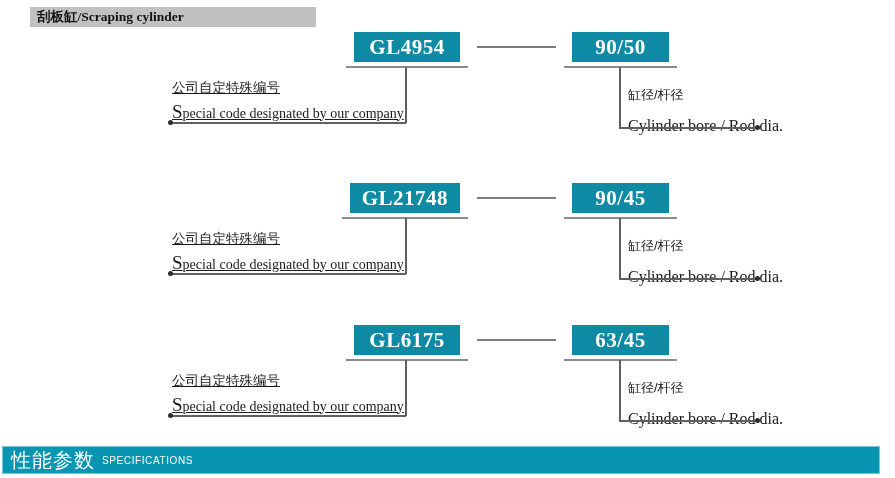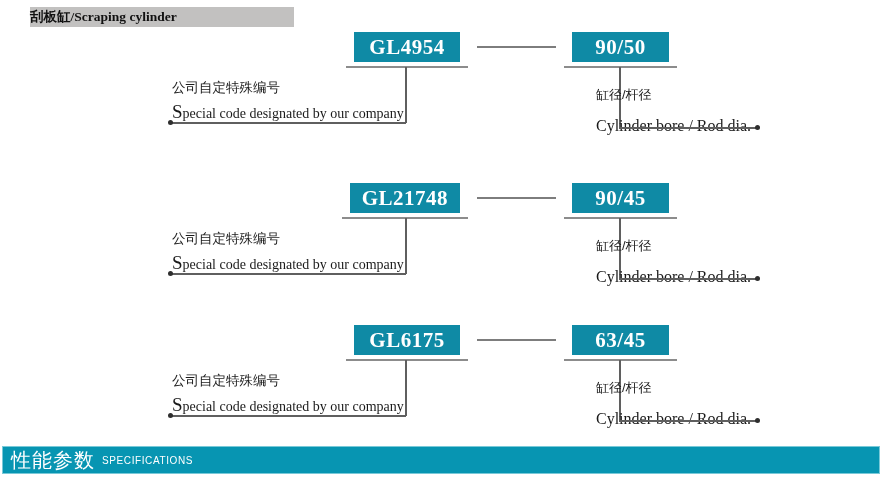--- a/index.html
+++ b/index.html
@@ -1,23 +1,23 @@
 <!DOCTYPE html>
 <html><head>
 <meta charset="utf-8">
 <style>
   html,body{margin:0;padding:0;background:#ffffff;}
   #page{position:relative;width:895px;height:478px;background:#ffffff;overflow:hidden;
         font-family:"Liberation Sans","DejaVu Sans",sans-serif;color:#1a1a1a;}
 
   .section{position:absolute;left:0;width:895px;height:150px;}
 
-  .sec-header{position:absolute;left:30px;top:7px;width:264px;height:20px;
+  .sec-header{position:absolute;left:30px;top:7px;width:286px;height:20px;
               background:#c2c1c0;display:flex;align-items:center;box-sizing:border-box;
-              }
+              padding-left:7px;}
   .sec-header span{font-family:"Liberation Serif","DejaVu Serif",serif;
                    font-weight:bold;font-size:13.5px;color:#111;}
 
   .code-box{position:absolute;top:32px;height:30px;background:#0f8aa5;color:#ffffff;
             display:flex;align-items:center;justify-content:center;
             font-family:"Liberation Serif","DejaVu Serif",serif;font-weight:bold;
             font-size:21px;letter-spacing:0.5px;padding:4px 12px;box-sizing:border-box;}
   .code-box.left{right:435px;min-width:106px;}
   .code-box.right{left:572px;min-width:97px;}
   .boxline{position:absolute;left:-8px;right:-8px;bottom:-6px;height:2px;background:#8c8c8c;}
@@ -28,22 +28,22 @@
   .vl-left{left:405px;top:67px;height:56px;}
   .vl-right{left:619px;top:67px;height:61px;}
 
   .annot-line{position:absolute;height:1.6px;background:#5f5f5f;}
   .annot-left{left:170px;top:122px;width:236px;}
   .annot-right{left:619px;top:127px;width:139px;}
   .dot{position:absolute;width:5px;height:5px;border-radius:50%;background:#2e2e2e;top:-2px;}
   .dot-left{left:-2px;}
   .dot-right{right:-2px;}
 
-  .left-labels{position:absolute;left:172px;top:79px;}
-  .right-labels{position:absolute;left:596px;top:87px;}
+  .left-labels{position:absolute;left:172px;top:79px;text-decoration:underline;}
+  .right-labels{position:absolute;left:628px;top:87px;}
   .label-cn{font-size:13.5px;color:#1a1a1a;line-height:1.3;}
   .label-en{font-family:"Liberation Serif","DejaVu Serif",serif;font-size:14px;
             color:#1a1a1a;line-height:1.3;margin-top:3px;}
   .right-labels .label-cn{font-size:13px;}
   .right-labels .label-en{font-size:16px;margin-top:12px;}
   .cap-first::first-letter{font-size:19px;}
 
   .footer{position:absolute;left:2px;top:446px;width:878px;height:28px;background:#0795b2;
           border:1px solid #79c9d8;box-sizing:border-box;display:flex;align-items:flex-end;
           padding:0 0 3px 8px;}

